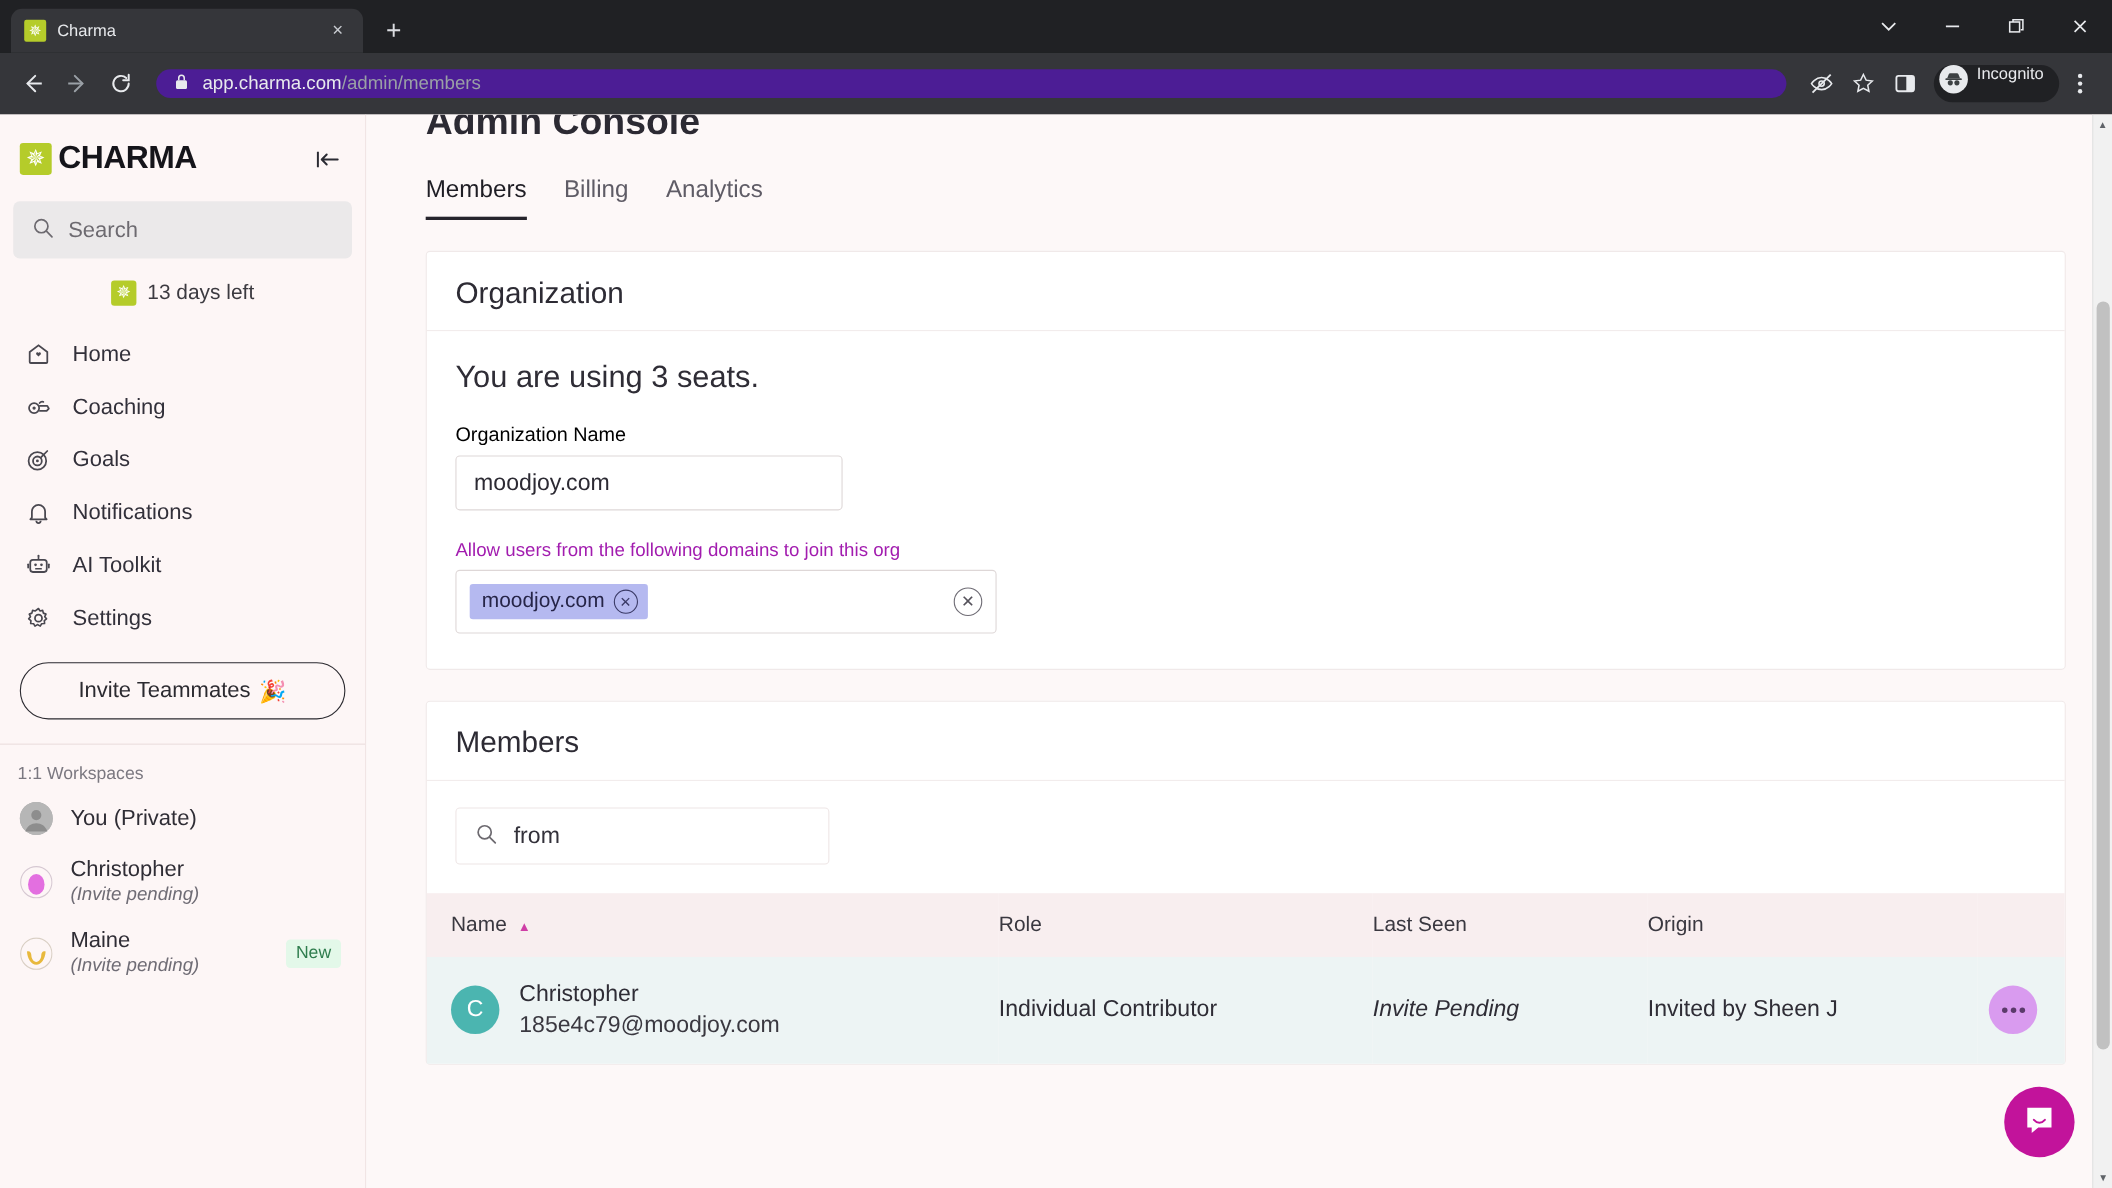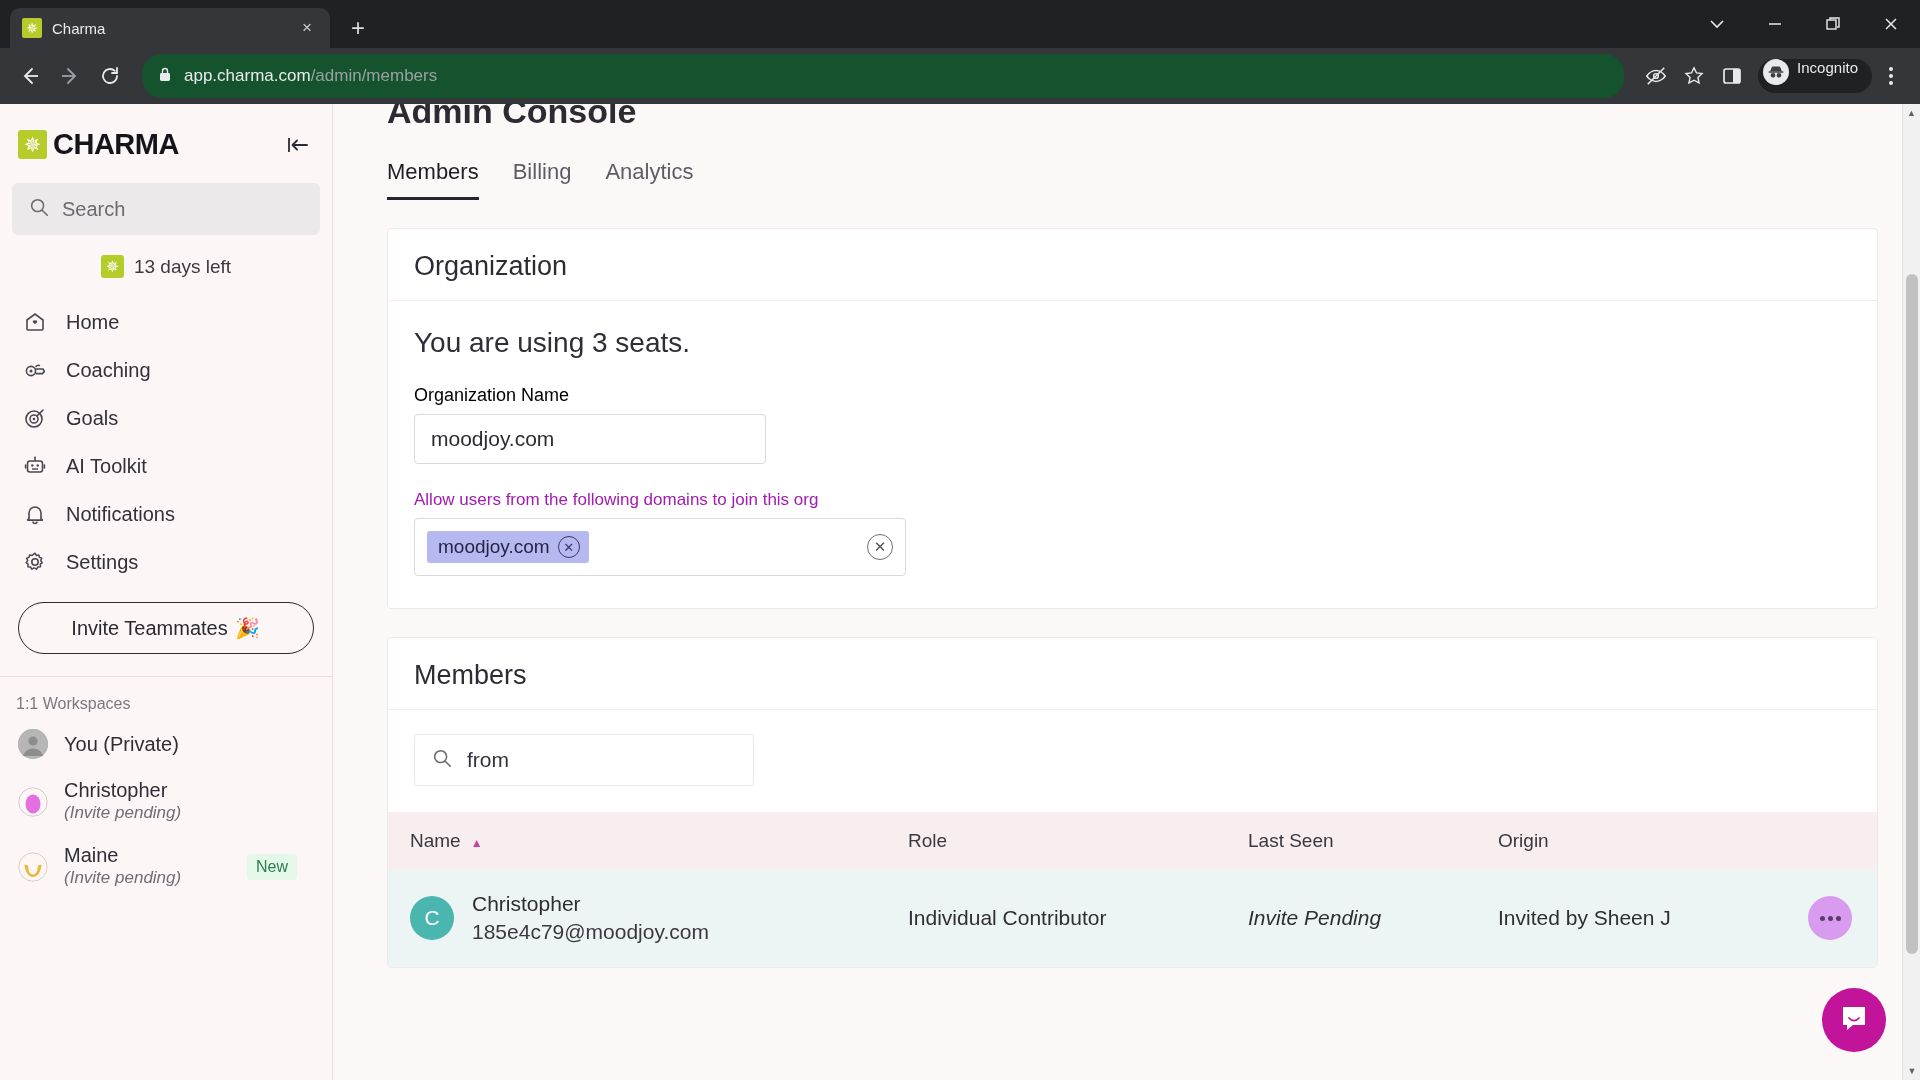--- a/index.html
+++ b/index.html
@@ -37,21 +37,21 @@
   .win-btn { width: 58px; height: 48px; display: flex; align-items: center; justify-content: center;
              color: #e8eaed; }
 
   .toolbar {
     height: 56px; background: #35363a; display: flex; align-items: center;
     padding: 0 12px; gap: 4px; flex: 0 0 56px;
   }
   .tb-icon { width: 36px; height: 36px; display: flex; align-items: center; justify-content: center;
              color: #e8eaed; border-radius: 50%; }
   .omnibox {
-    flex: 1; height: 44px; background: #14532d; border-radius: 20px; margin: 0 10px;
+    flex: 1; height: 26px; background: #4c1d95; border-radius: 20px; margin: 0 10px;
     display: flex; align-items: center; padding: 0 16px; gap: 12px; min-width: 0;
   }
   .omni-text { font-size: 17px; color: #e8eaed; white-space: nowrap; }
   .omni-text .path { color: #9aa0a6; }
   .tb-right { display: flex; align-items: center; gap: 2px; }
   .incognito-pill {
     display: flex; align-items: flex-start; gap: 8px; background: #202124;
     border-radius: 18px; height: 34px; padding: 0 14px 0 5px; margin-left: 6px;
   }
   .incog-avatar { width: 26px; height: 26px; border-radius: 50%; background: #e8eaed;
@@ -104,21 +104,21 @@
     font-size: 20px; color: #2b2a30;
   }
   .divider { height: 1px; background: #eadfdf; margin: 0; }
 
   .ws-label { font-size: 16px; color: #7b7880; padding: 18px 0 6px 16px; }
   .ws-item { display: flex; align-items: center; gap: 16px; padding: 10px 0 10px 18px; }
   .ws-avatar { width: 30px; height: 30px; border-radius: 50%; flex: 0 0 30px;
                display: flex; align-items: center; justify-content: center; font-size: 18px; }
   .ws-name { font-size: 20px; color: #2f2d35; line-height: 1.15; }
   .ws-sub { font-size: 17px; color: #6f6c75; font-style: italic; line-height: 1.3; }
-  .badge-new { margin-left: auto; margin-right: 35px; background: #e3f8e9; color: #2f7d4e;
+  .badge-new { margin-left: auto; margin-right: 22px; background: #e3f8e9; color: #2f7d4e;
                font-size: 16px; padding: 4px 9px; border-radius: 4px; }
 
   
   .main { flex: 1; position: relative; overflow: hidden; background: #fdf8f8; }
   .main-inner { padding: 0 0 0 12px; }
   .page-title { font-size: 34px; color: #2c2a33; padding: 0 0 0 42px; margin-top: -12px; }
 
   .tabs { display: flex; gap: 34px; padding: 28px 0 0 42px; }
   .tab-link { font-size: 22px; color: #5f5c66; padding-bottom: 12px; }
   .tab-link.active { color: #1f1e25; border-bottom: 3px solid #26242c; }
@@ -363,40 +363,40 @@
                 <circle cx="11" cy="13" r="4" stroke="#4a4850" stroke-width="1.6" fill="none"></circle>
                 <circle cx="11" cy="13" r="1.3" fill="#4a4850"></circle>
                 <path d="M14 10l6-6" stroke="#4a4850" stroke-width="1.6" stroke-linecap="round"></path>
               </svg>
           </span>
           <span>Goals</span>
         </div>
         <div class="nav-item">
           <span class="nav-icon">
             <svg width="24" height="24" viewBox="0 0 24 24">
+                <path d="M6 16.5V11a6 6 0 1 1 12 0v5.5l1.4 1.6H4.6z" stroke="#4a4850" stroke-width="1.6" fill="none" stroke-linejoin="round"></path>
+                <path d="M10 19.5a2 2 0 0 0 4 0" stroke="#4a4850" stroke-width="1.6" fill="none"></path>
+              </svg>
+          </span>
+          <span>Notifications</span>
+        </div>
+        <div class="nav-item">
+          <span class="nav-icon">
+            <svg width="24" height="24" viewBox="0 0 24 24">
                 <rect x="4.5" y="7" width="15" height="11" rx="2.4" stroke="#4a4850" stroke-width="1.6" fill="none"></rect>
                 <circle cx="9.3" cy="11.5" r="1.2" fill="#4a4850"></circle>
                 <circle cx="14.7" cy="11.5" r="1.2" fill="#4a4850"></circle>
                 <line x1="9" y1="15" x2="15" y2="15" stroke="#4a4850" stroke-width="1.4"></line>
                 <line x1="12" y1="4" x2="12" y2="7" stroke="#4a4850" stroke-width="1.5"></line>
                 <circle cx="12" cy="3.4" r="1" fill="#4a4850"></circle>
                 <line x1="2.6" y1="11" x2="2.6" y2="14" stroke="#4a4850" stroke-width="1.6" stroke-linecap="round"></line>
                 <line x1="21.4" y1="11" x2="21.4" y2="14" stroke="#4a4850" stroke-width="1.6" stroke-linecap="round"></line>
               </svg>
           </span>
           <span>AI Toolkit</span>
-        </div>
-        <div class="nav-item">
-          <span class="nav-icon">
-            <svg width="24" height="24" viewBox="0 0 24 24">
-                <path d="M6 16.5V11a6 6 0 1 1 12 0v5.5l1.4 1.6H4.6z" stroke="#4a4850" stroke-width="1.6" fill="none" stroke-linejoin="round"></path>
-                <path d="M10 19.5a2 2 0 0 0 4 0" stroke="#4a4850" stroke-width="1.6" fill="none"></path>
-              </svg>
-          </span>
-          <span>Notifications</span>
         </div>
         <div class="nav-item">
           <span class="nav-icon">
             <svg width="24" height="24" viewBox="0 0 24 24">
                 <circle cx="12" cy="12" r="3.2" stroke="#4a4850" stroke-width="1.6" fill="none"></circle>
                 <path d="M12 3.2l1.3 2.2 2.5-.5.6 2.5 2.4.9-1.1 2.3 1.6 2-2 1.6.2 2.6-2.6.2-1.3 2.2L11 17.8l-2.2 1.4-1.3-2.2-2.6-.2.2-2.6-2-1.6 1.6-2-1.1-2.3 2.4-.9.6-2.5 2.5.5z" stroke="#4a4850" stroke-width="1.5" fill="none" stroke-linejoin="round"></path>
               </svg>
           </span>
           <span>Settings</span>
         </div>

